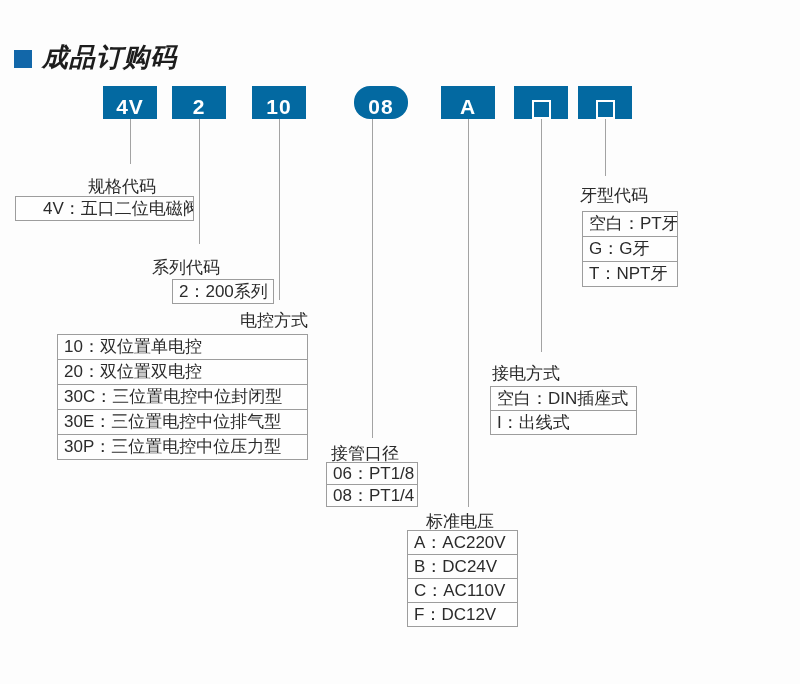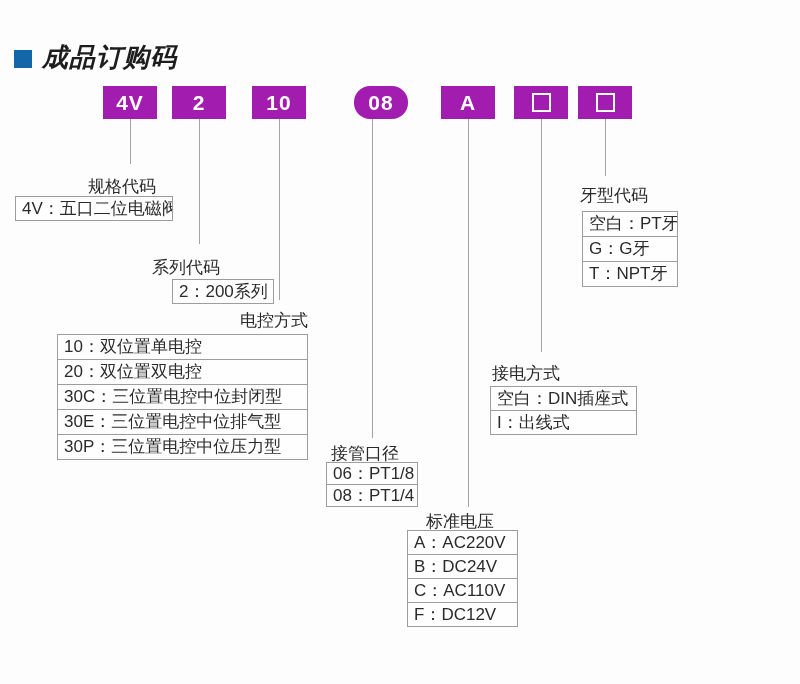--- a/index.html
+++ b/index.html
@@ -14,22 +14,22 @@
   .abs{position:absolute;}
 
   
   .title-row{left:14px;top:40px;display:flex;align-items:center;font-style:italic;}
   .bullet{width:18px;height:18px;background:#1267A9;display:inline-block;margin-right:10px;margin-top:2px;}
   .page-title{font-size:26px;font-weight:bold;color:#1d1d1d;margin:0;letter-spacing:1px;}
 
   
   .code-box{
     position:absolute;top:86px;height:33px;width:54px;
-    background:#a21caf;color:#fff;
-    display:flex;align-items:center;justify-content:center;
+    background:#0369a1;color:#fff;
+    display:flex;align-items:flex-end;justify-content:center;
     font-size:21px;font-weight:bold;letter-spacing:1px;
   }
   #cb0{left:103px;} #cb1{left:172px;} #cb2{left:252px;}
   #cb3{left:354px;border-radius:16px;} #cb4{left:441px;} #cb5{left:514px;} #cb6{left:578px;}
   .blank-square{width:15px;height:15px;border:2px solid #fff;display:inline-block;}
 
   
   .vline{position:absolute;width:1px;background:#a3a3a3;top:119px;}
   #ln0{left:130px;height:45px;}
   #ln1{left:199px;height:125px;}
@@ -51,21 +51,21 @@
 
   
   .tbl{position:absolute;border:1px solid #9d9d9d;background:#fefefe;}
   .tbl .row{
     border-bottom:1px solid #9d9d9d;
     font-size:17px;line-height:21px;
     padding:1px 6px 0 6px;height:22px;
     white-space:nowrap;overflow:hidden;color:#2b2b2b;
   }
   .tbl .row:last-child{border-bottom:none;}
-  #tbl-spec{left:15px;top:196px;width:156px;}
+  #tbl-spec{left:15px;top:196px;width:156px;padding-left:21px;}
   #tbl-series{left:138px;top:279px;width:100px;margin-left:34px;}
   #tbl-control{left:57px;top:334px;width:249px;}
   #tbl-control .row{height:23px;line-height:22px;}
   #tbl-port{left:326px;top:462px;width:90px;}
   #tbl-port .row{height:20px;line-height:19px;}
   #tbl-voltage{left:407px;top:530px;width:109px;}
   #tbl-electrical{left:490px;top:386px;width:145px;}
   #tbl-thread{left:582px;top:211px;width:94px;}
   #tbl-thread .row{height:23px;line-height:22px;}
 </style>

